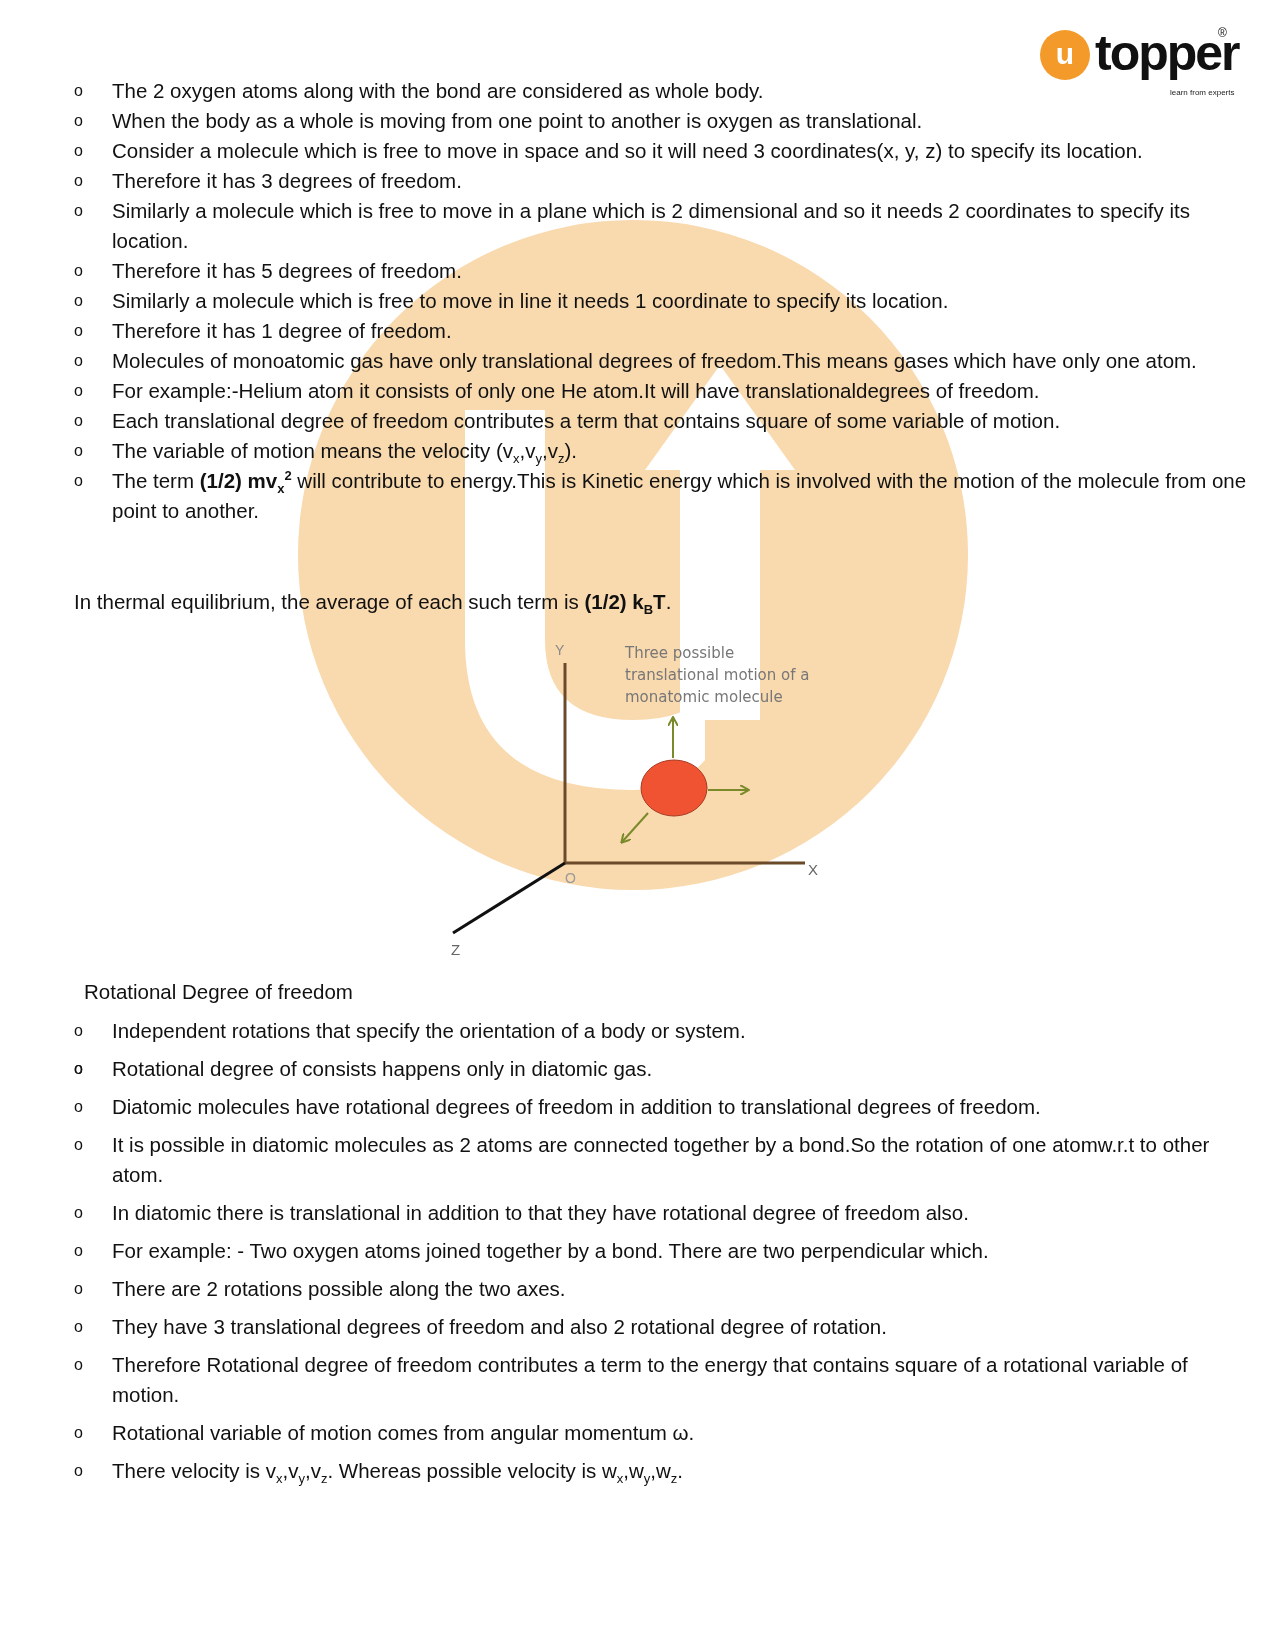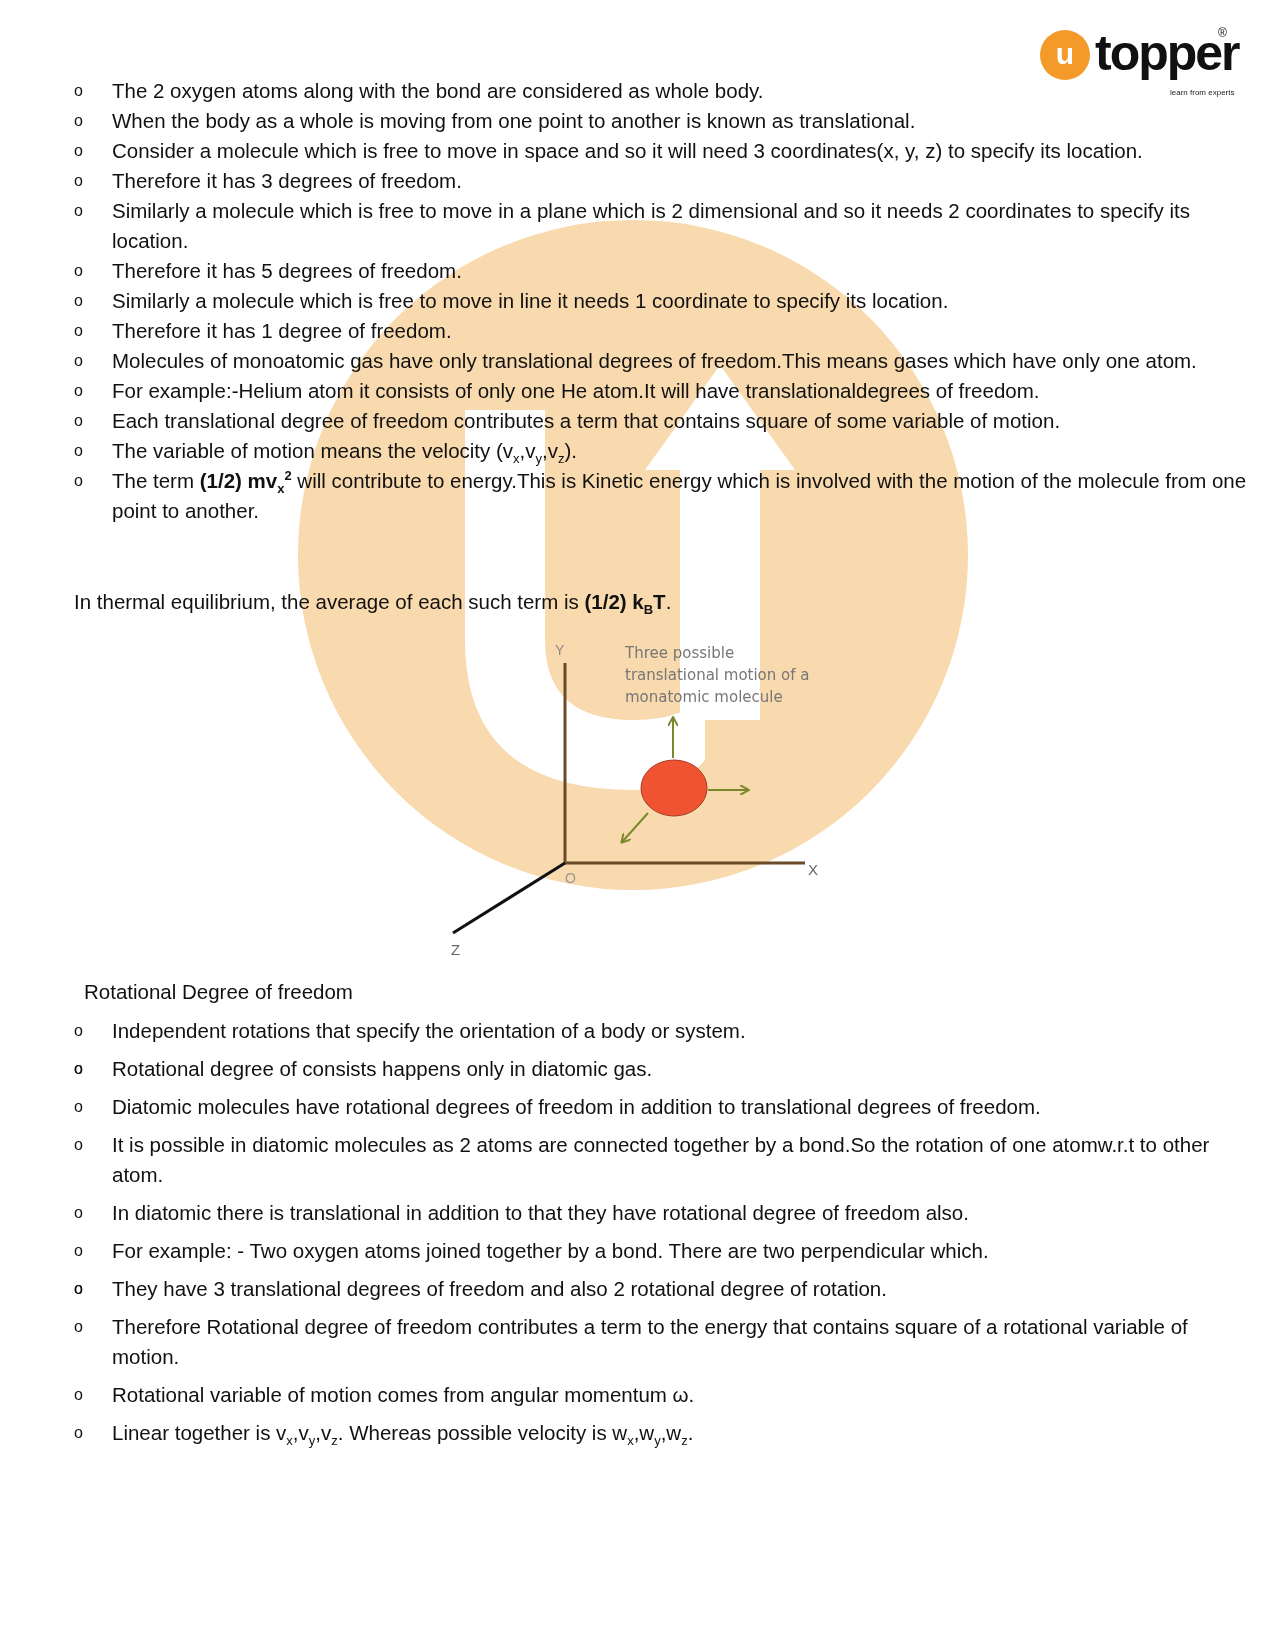--- a/index.html
+++ b/index.html
@@ -34,21 +34,21 @@
 <div class="logo">
   <div class="logo-circle">u</div>
   <div class="logo-text">topper</div>
   <div class="logo-reg">®</div>
   <div class="logo-tag">learn from experts</div>
 </div>
 
 <div class="content">
   <ul class="blist" id="trans-list" style="top:76px;">
       <li><span class="bul">o</span><span>The 2 oxygen atoms along with the bond are considered as whole body.</span></li>
-      <li><span class="bul">o</span><span>When the body as a whole is moving from one point to another is known as translational.</span></li>
+      <li><span class="bul">o</span><span>When the body as a whole is moving from one point to another is oxygen as translational.</span></li>
       <li><span class="bul">o</span><span>Consider a molecule which is free to move in space and so it will need 3 coordinates(x, y, z) to specify its location.</span></li>
       <li><span class="bul">o</span><span>Therefore it has 3 degrees of freedom.</span></li>
       <li><span class="bul">o</span><span>Similarly a molecule which is free to move in a plane which is 2 dimensional and so it needs 2 coordinates to specify its location.</span></li>
       <li><span class="bul">o</span><span>Therefore it has 5 degrees of freedom.</span></li>
       <li><span class="bul">o</span><span>Similarly a molecule which is free to move in line it needs 1 coordinate to specify its location.</span></li>
       <li><span class="bul">o</span><span>Therefore it has 1 degree of freedom.</span></li>
       <li><span class="bul">o</span><span>Molecules of monoatomic gas have only translational degrees of freedom.This means gases which have only one atom.</span></li>
       <li><span class="bul">o</span><span>For example:-Helium atom it consists of only one He atom.It will have translationaldegrees of freedom.</span></li>
       <li><span class="bul">o</span><span>Each translational degree of freedom contributes a term that contains square of some variable of motion.</span></li>
       <li><span class="bul">o</span><span>The variable of motion means the velocity (v</span><sub>x</sub><span>,v</span><sub>y</sub><span>,v</span><sub>z</sub><span>).</span></li>
@@ -61,25 +61,25 @@
 
   <div class="heading">Rotational Degree of freedom</div>
   <ul class="blist rot" id="rot-list" style="top:1016px;">
       <li><span class="bul">o</span><span>Independent rotations that specify the orientation of a body or system.</span></li>
       <li><span class="bul">o</span></li>
       <li><span class="bul">o</span><span>Rotational degree of consists happens only in diatomic gas.</span></li>
       <li><span class="bul">o</span><span>Diatomic molecules have rotational degrees of freedom in addition to translational degrees of freedom.</span></li>
       <li><span class="bul">o</span><span>It is possible in diatomic molecules as 2 atoms are connected together by a bond.So the rotation of one atomw.r.t to other atom.</span></li>
       <li><span class="bul">o</span><span>In diatomic there is translational in addition to that they have rotational degree of freedom also.</span></li>
       <li><span class="bul">o</span><span>For example: - Two oxygen atoms joined together by a bond. There are two perpendicular which.</span></li>
-      <li><span class="bul">o</span></li>
+      <li><span class="bul">o</span><span>There are 2 rotations possible along the two axes.</span></li>
       <li><span class="bul">o</span><span>They have 3 translational degrees of freedom and also 2 rotational degree of rotation.</span></li>
       <li><span class="bul">o</span><span>Therefore Rotational degree of freedom contributes a term to the energy that contains square of a rotational variable of motion.</span></li>
       <li><span class="bul">o</span><span>Rotational variable of motion comes from angular momentum ω.</span></li>
-      <li><span class="bul">o</span><span>Linear together is v</span><sub>x</sub><span>,v</span><sub>y</sub><span>,v</span><sub>z</sub><span>. Whereas possible velocity is w</span><sub>x</sub><span>,w</span><sub>y</sub><span>,w</span><sub>z</sub><span>.</span></li>
+      <li><span class="bul">o</span><span>There velocity is v</span><sub>x</sub><span>,v</span><sub>y</sub><span>,v</span><sub>z</sub><span>. Whereas possible velocity is w</span><sub>x</sub><span>,w</span><sub>y</sub><span>,w</span><sub>z</sub><span>.</span></li>
     </ul>
 </div>
 
 <svg class="diagram" viewBox="0 0 1275 1650">
   <defs>
     <marker id="ah" markerWidth="10" markerHeight="10" refX="8" refY="5" orient="auto" markerUnits="userSpaceOnUse">
       <path d="M0 0 L9 5 L0 10" fill="none" stroke="#7a8a2a" stroke-width="2"></path>
     </marker>
   </defs>
   <line x1="565" y1="663" x2="565" y2="863" stroke="#6b4a2a" stroke-width="3"></line>

